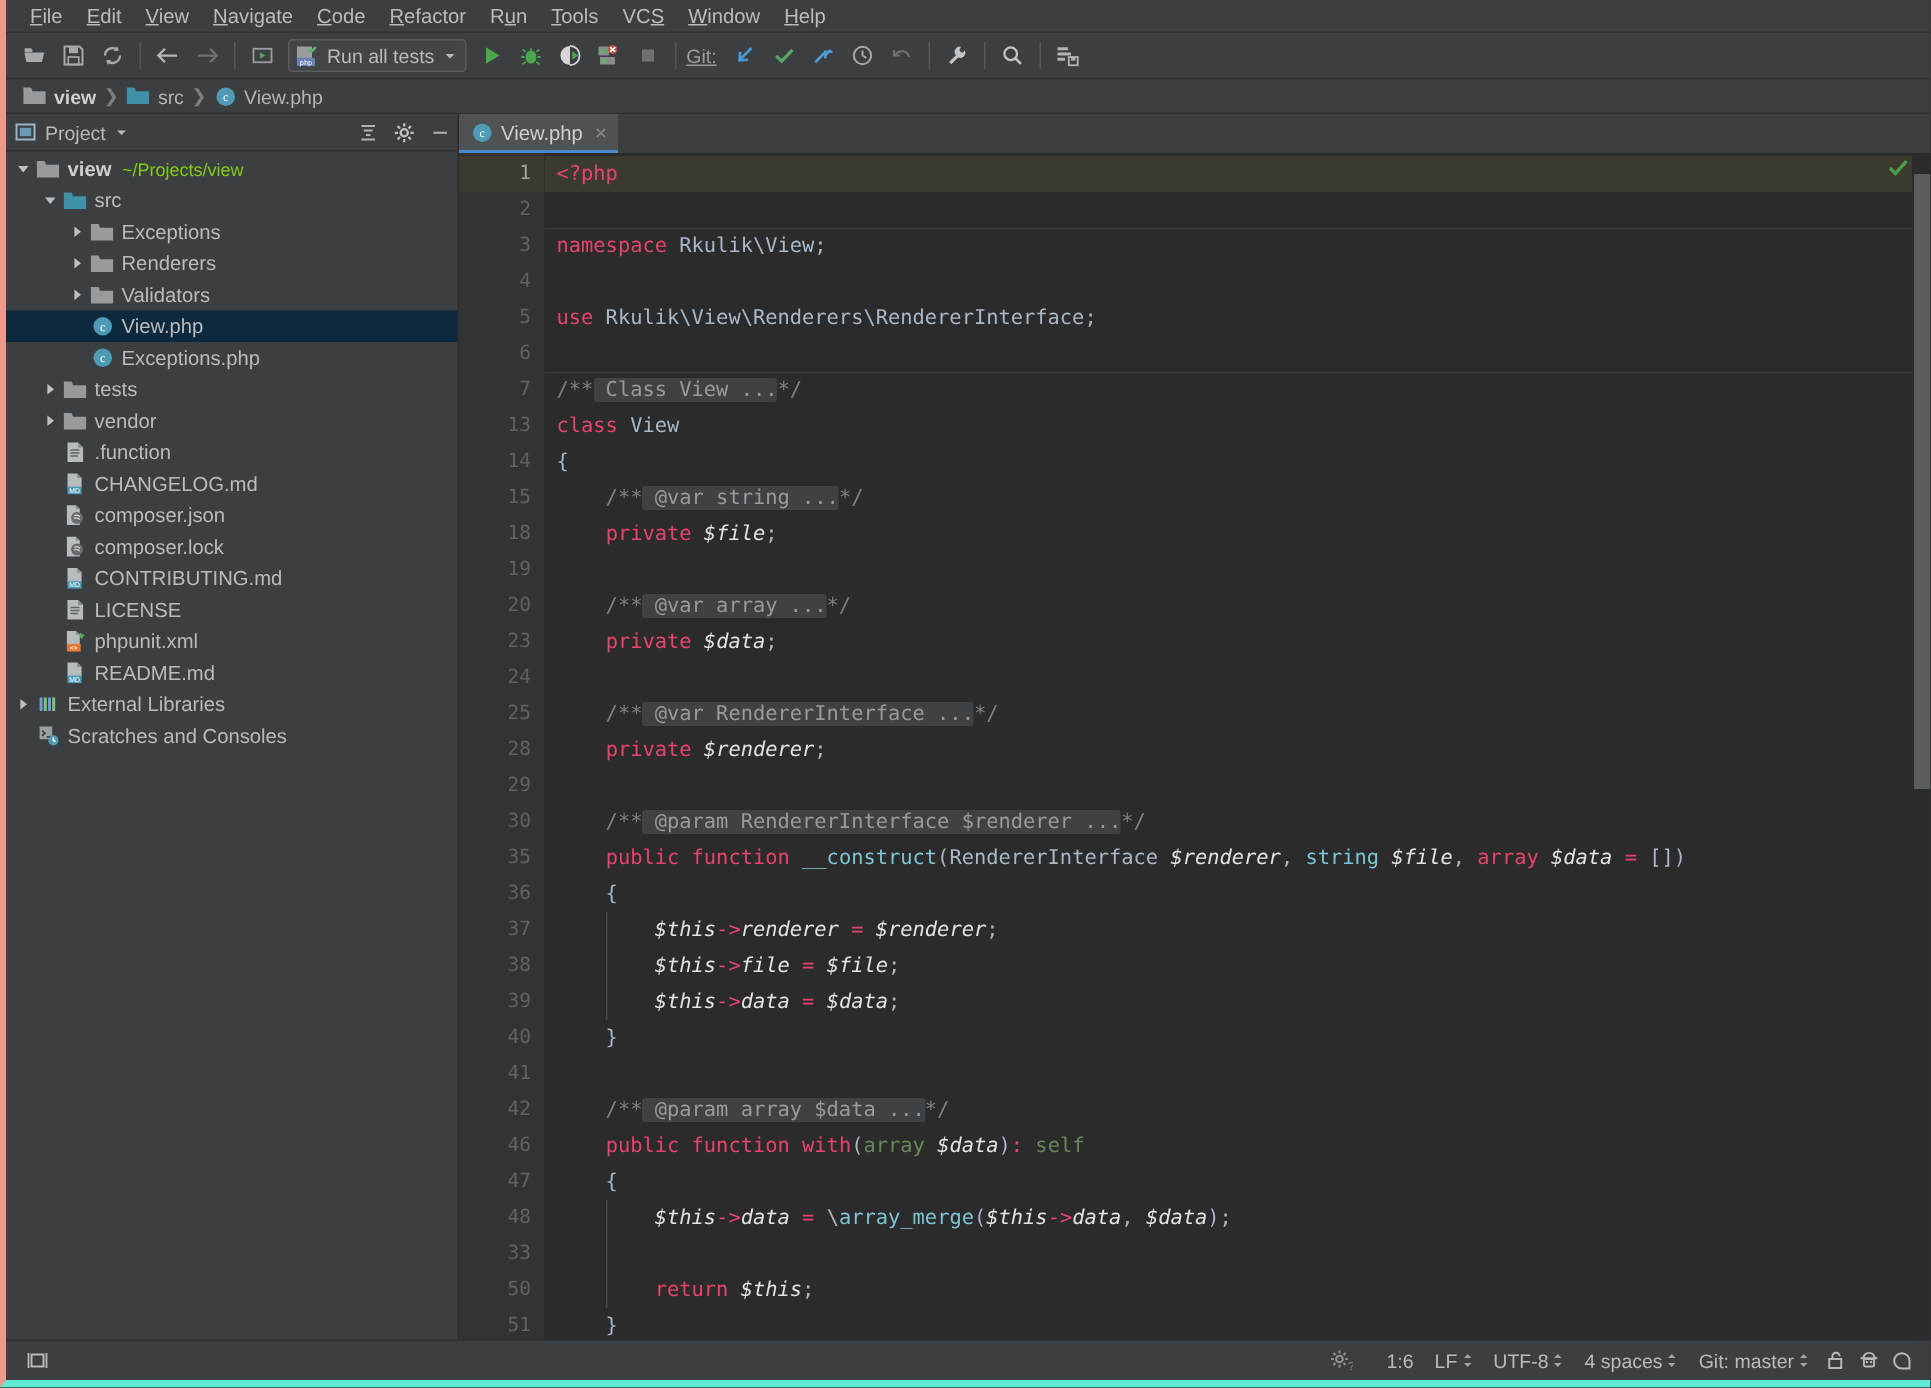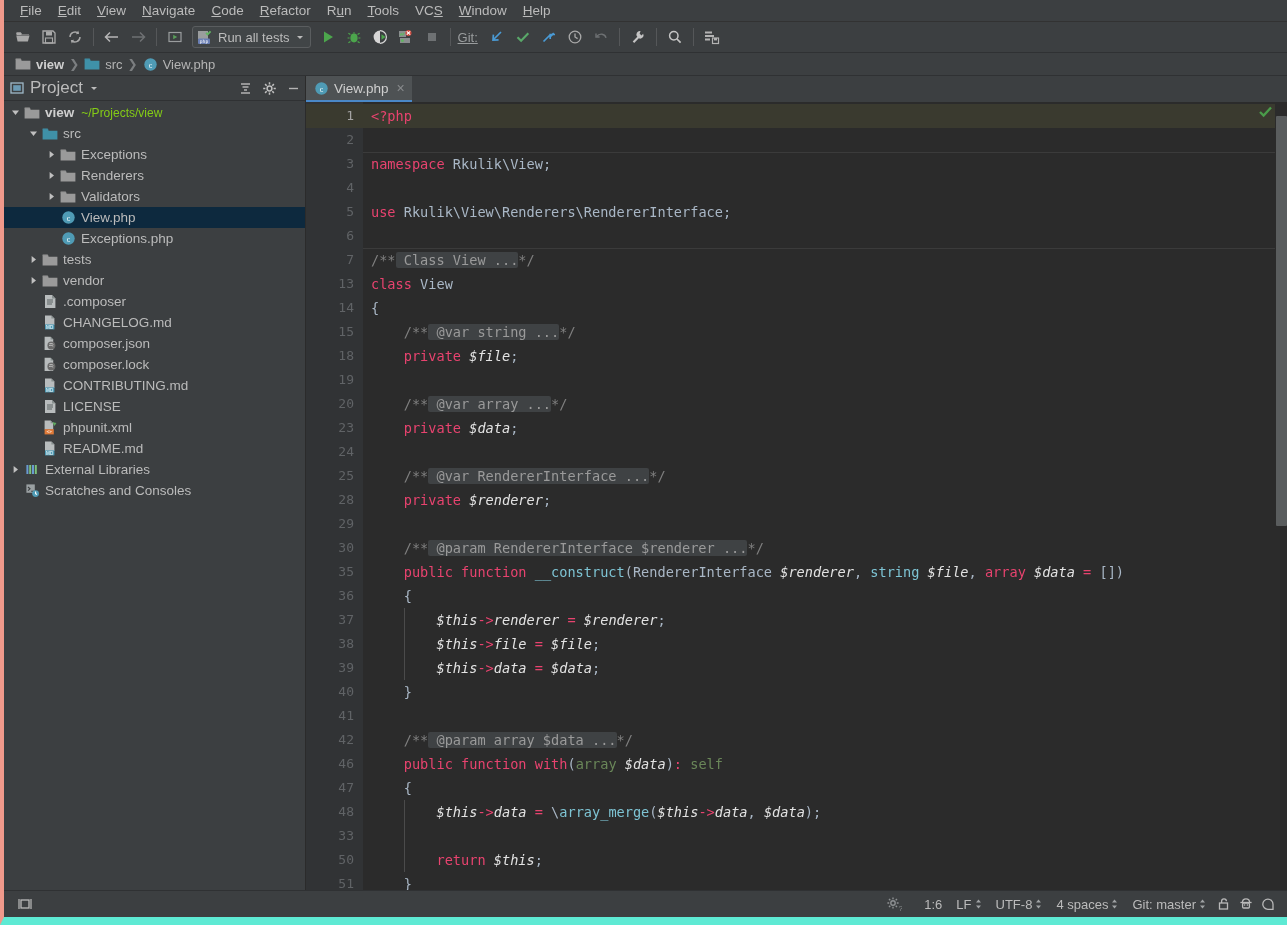--- a/index.html
+++ b/index.html
@@ -8,21 +8,21 @@
     width: 1287px; height: 925px;
     overflow: hidden;
     background: #3c3f41;
     font-family: "Liberation Sans", sans-serif;
     -webkit-font-smoothing: antialiased;
   }
   #app {
     width: 1287px; height: 925px;
     position: relative;
     border-left: 4px solid #f0998b;
-    border-bottom: 8px solid #5eead4;
+    border-bottom: 5px solid #5eead4;
     background: #3c3f41;
     display: flex; flex-direction: column;
   }
 
   
   .menubar {
     height: 22px; min-height: 22px;
     background: #3c3f41;
     display: flex; align-items: center;
     padding-left: 8px;
@@ -86,21 +86,21 @@
     background: #3c3f41;
     display: flex; flex-direction: column;
     border-right: 1px solid #2b2b2b;
   }
   .projhead {
     height: 25px; min-height: 25px;
     display: flex; align-items: center;
     padding-left: 6px;
     border-bottom: 1px solid #2f3133;
   }
-  .projhead .ptitle { font-size: 17px; color: #bbbbbb; margin-left: 6px; }
+  .projhead .ptitle { font-size: 13px; color: #bbbbbb; margin-left: 6px; }
   .projhead .spacer { flex: 1; }
   .phbtn { width: 24px; height: 22px; display:flex; align-items:center; justify-content:center; }
   .tree {
     flex: 1; overflow: hidden;
     padding-top: 1px;
     position: relative;
   }
   .trow {
     height: 21px; display: flex; align-items: center;
     font-size: 13.5px; color: #bbbbbb; white-space: nowrap;
@@ -569,21 +569,21 @@
           <div class="trow">
             <span style="display:inline-block;width:22px"></span>
             <span class="tarrow"></span>
             <span class="ticon">
               <svg class="ic" width="14" height="15" viewBox="0 0 14 15">
                 <path d="M2 1h7l3.4 3.4V14H2z" fill="#b8bcbd"></path>
                 <path d="M9 1v3.4h3.4z" fill="#88908f"></path>
                 <path d="M4 6h6M4 8h6M4 10h5" stroke="#5b6263" stroke-width="1"></path>
               </svg>
             </span>
-            <span class="tlabel">.composer</span>
+            <span class="tlabel">.function</span>
           </div>
           <div class="trow">
             <span style="display:inline-block;width:22px"></span>
             <span class="tarrow"></span>
             <span class="ticon">
               <svg class="ic" width="15" height="15" viewBox="0 0 15 15">
                 <path d="M2 0.6h6.4l3 3V10H2z" fill="#b8bcbd"></path>
                 <path d="M8.4 0.6v3h3z" fill="#88908f"></path>
                 <rect x="2" y="9.4" width="9.4" height="5" fill="#4f9bb5"></rect>
                 <text x="6.7" y="13.5" font-size="4.6" fill="#fff" text-anchor="middle" font-family="sans-serif">MD</text>

